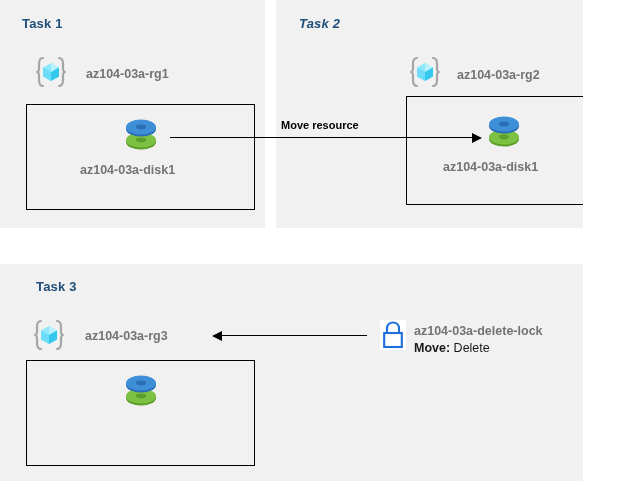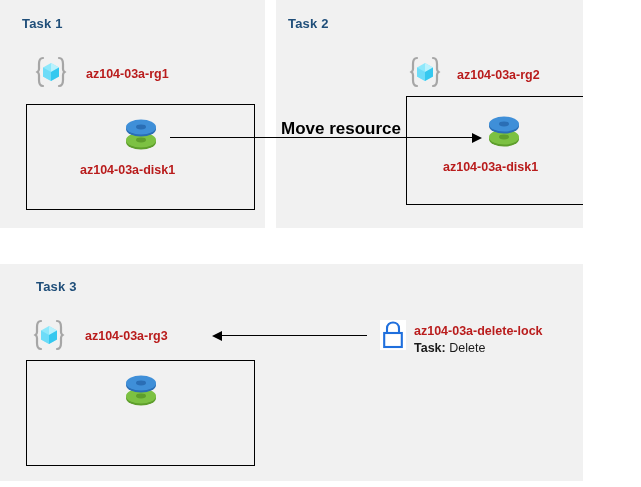--- a/index.html
+++ b/index.html
@@ -30,21 +30,21 @@
   .inner-box {
     position: absolute;
     border: 1px solid #000000;
     background: transparent;
     box-sizing: border-box;
   }
   .node-label {
     position: absolute;
     font-size: 12.5px;
     font-weight: bold;
-    color: #b91c1c;
+    color: #737373;
     white-space: nowrap;
   }
   .node-sub {
     position: absolute;
     font-size: 12.5px;
     color: #1a1a1a;
     white-space: nowrap;
   }
   .node-sub b { font-weight: bold; }
   .icon-rg {
@@ -78,21 +78,21 @@
     border-bottom: 5px solid transparent;
     border-left: 10px solid #000000;
   }
   .arrow-head.left {
     border-top: 5px solid transparent;
     border-bottom: 5px solid transparent;
     border-right: 10px solid #000000;
   }
   .arrow-caption {
     position: absolute;
-    font-size: 17px;
+    font-size: 11px;
     font-weight: bold;
     color: #000000;
     white-space: nowrap;
   }
 </style>
 </head>
 <body>
 
 <div id="canvas">
 
@@ -121,21 +121,21 @@
       <ellipse cx="17" cy="24" rx="5" ry="2.4" fill="#5e9e2c"></ellipse>
       <ellipse cx="17" cy="13" rx="15" ry="7.5" fill="#2a6eb5"></ellipse>
       <ellipse cx="17" cy="11" rx="15" ry="7.5" fill="#3f8fd8"></ellipse>
       <ellipse cx="17" cy="11" rx="5" ry="2.4" fill="#2a6eb5"></ellipse>
     </svg>
   </div>
   <div class="node-label" style="left:80px; top:163px;">az104-03a-disk1</div>
 
   <div class="panel" style="left:276px; top:0px; width:365px; height:228px;"></div>
 
-  <div class="task-label" style="left:288px; top:16px;">Task 2</div>
+  <div class="task-label" style="left:299px; top:16px;font-style:italic;">Task 2</div>
 
   <div class="icon-rg" style="left:408px; top:55px;">
     <svg viewBox="0 0 34 34" width="34" height="34">
       <path d="M9 3 C5 3 5 7 5 9 L5 14 C5 16 3.5 17 3.5 17 C3.5 17 5 18 5 20 L5 25 C5 27 5 31 9 31" fill="none" stroke="#a6a6a6" stroke-width="2.2" stroke-linecap="round"></path>
       <path d="M25 3 C29 3 29 7 29 9 L29 14 C29 16 30.5 17 30.5 17 C30.5 17 29 18 29 20 L29 25 C29 27 29 31 25 31" fill="none" stroke="#a6a6a6" stroke-width="2.2" stroke-linecap="round"></path>
       <polygon points="17,8 25,12.5 25,21.5 17,26 9,21.5 9,12.5" fill="#8ee8fb"></polygon>
       <polygon points="17,8 25,12.5 17,17" fill="#b9f2fd"></polygon>
       <polygon points="17,17 25,12.5 25,21.5 17,26" fill="#35c8ef"></polygon>
       <polygon points="9,12.5 17,17 17,26 9,21.5" fill="#6ddcf8"></polygon>
     </svg>
@@ -194,17 +194,17 @@
 
   <div class="icon-lock" style="left:380px; top:320px;">
     <svg viewBox="0 0 26 30" width="26" height="30">
       <path d="M7 13 L7 8.5 C7 4.8 9.7 2.5 13 2.5 C16.3 2.5 19 4.8 19 8.5 L19 13" fill="none" stroke="#1f6fdd" stroke-width="2.1"></path>
       <rect x="4.2" y="13" width="17.6" height="14" fill="#ffffff" stroke="#1f6fdd" stroke-width="2.1"></rect>
     </svg>
   </div>
 
   <div class="node-label" style="left:414px; top:324px;">az104-03a-delete-lock</div>
   <div class="node-sub" style="left:414px; top:341px;">
-    <b>Task:</b>
+    <b>Move:</b>
     <span>Delete</span>
   </div>
 
 </div>
 
 </body></html>

